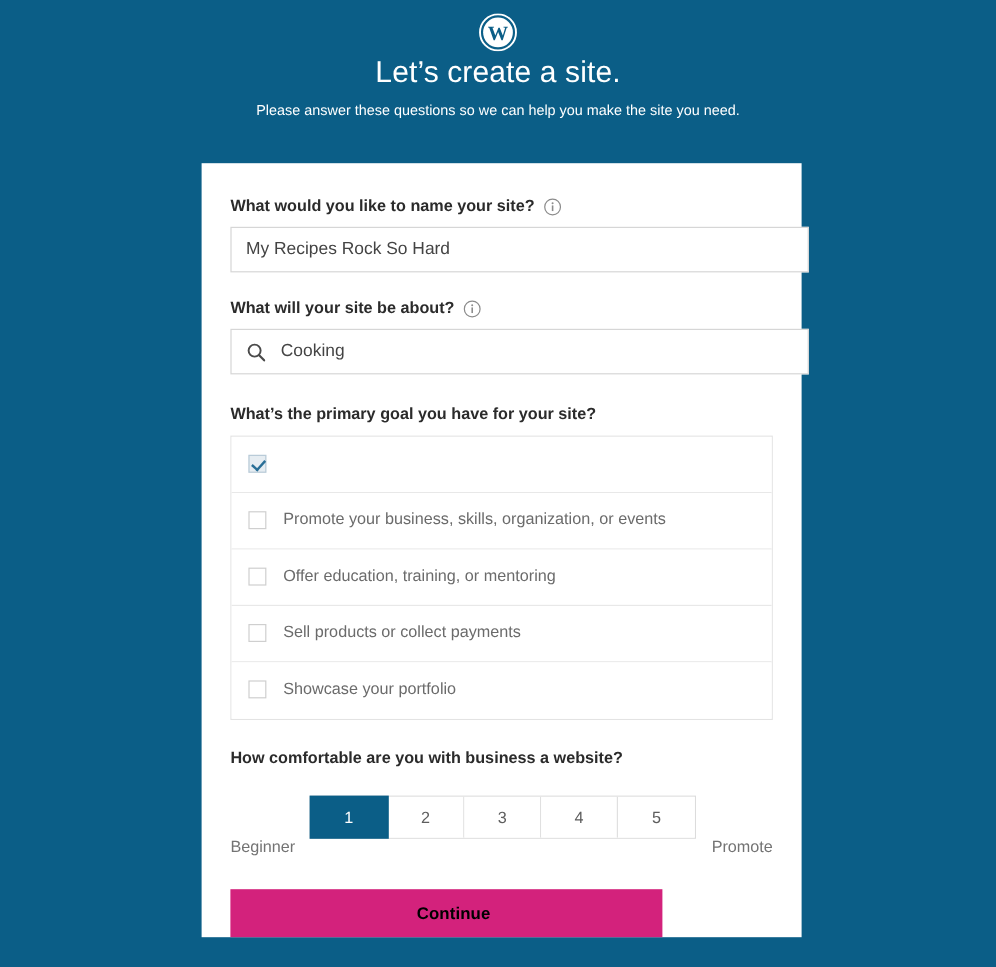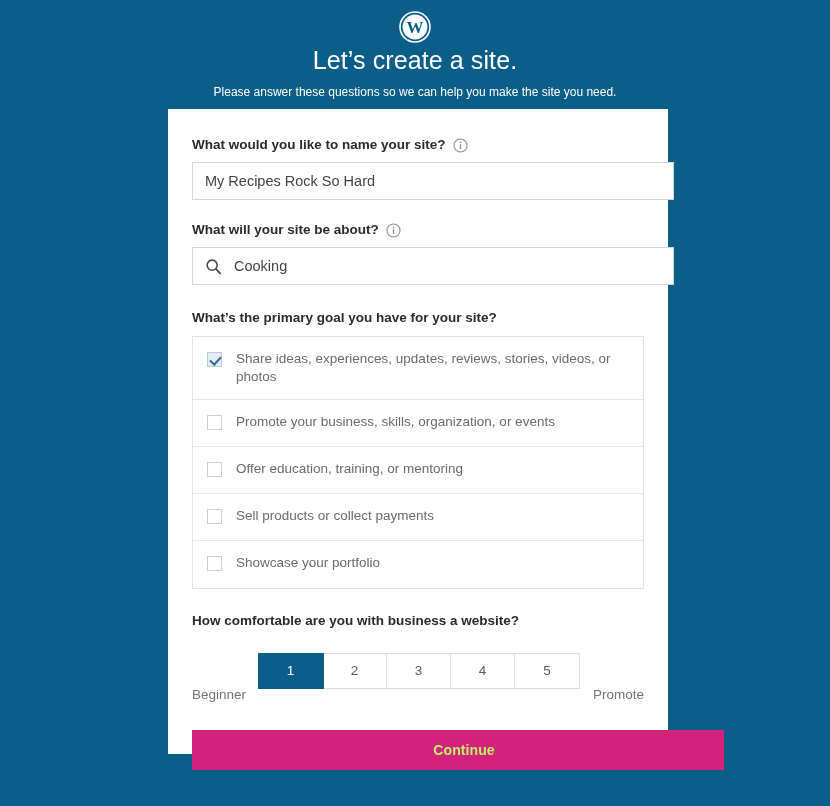--- a/index.html
+++ b/index.html
@@ -49,21 +49,21 @@
     font-size: 12px;
     font-weight: 400;
     margin-top: 10px;
     line-height: 1.2;
   }
 
   
   .card {
     position: absolute;
     left: 168px;
-    top: 109px;
+    top: 136px;
     width: 500px;
     height: 645px;
     background: #ffffff;
     padding: 0 24px;
   }
 
   .card-inner {
     padding-top: 28px;
   }
 
@@ -213,25 +213,25 @@
     color: #ffffff;
     border-right-color: #0b5e87;
     box-shadow: 0 0 0 1px #0b5e87;
     position: relative;
     z-index: 2;
   }
 
   
   .continue-btn {
     margin-top: 28px;
-    width: 532px;
+    width: 360px;
     height: 40px;
     background: #d3227c;
     border: none;
-    color: #bef264;
+    color: #000000;
     font-size: 14px;
     font-weight: 700;
     font-family: "Liberation Sans", sans-serif;
     cursor: pointer;
     display: flex;
     align-items: center;
     justify-content: center;
     letter-spacing: 0.1px;
     padding-left: 12px;
   }
@@ -286,21 +286,20 @@
         </div>
       </div>
 
       <div class="group-3">
         <div class="field-label">
           <span>What’s the primary goal you have for your site?</span>
         </div>
         <div class="goal-list">
           <div class="goal-row">
             <span class="checkbox checked"></span>
-            <span class="goal-text">Share ideas, experiences, updates, reviews, stories, videos, or photos</span>
           </div>
           <div class="goal-row">
             <span class="checkbox"></span>
             <span class="goal-text">Promote your business, skills, organization, or events</span>
           </div>
           <div class="goal-row">
             <span class="checkbox"></span>
             <span class="goal-text">Offer education, training, or mentoring</span>
           </div>
           <div class="goal-row">

